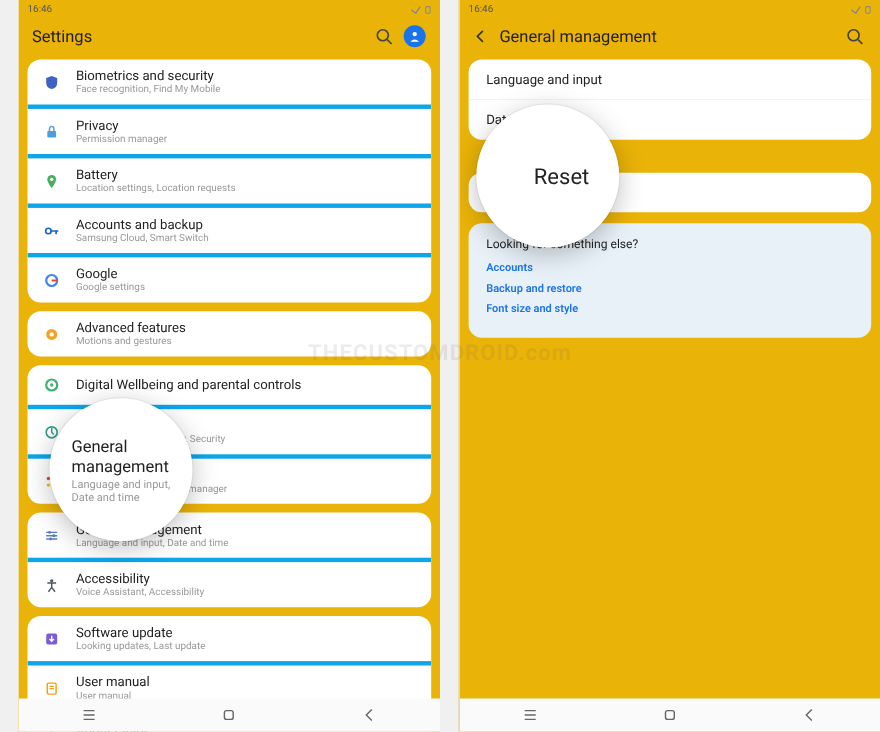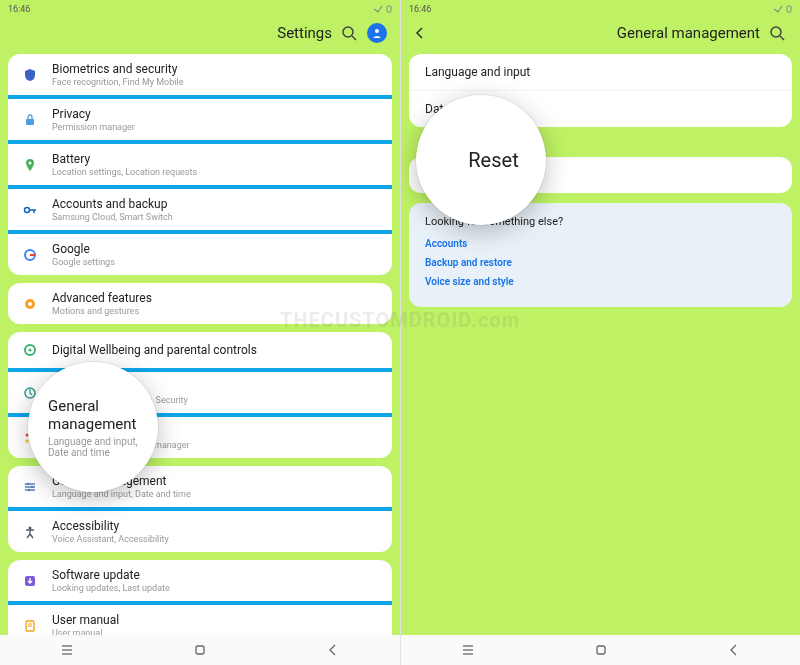--- a/index.html
+++ b/index.html
@@ -1,21 +1,21 @@
 <!DOCTYPE html>
 <html><head>
 <meta charset="utf-8">
 <style>
 * { margin: 0; padding: 0; box-sizing: border-box; font-family: -apple-system, BlinkMacSystemFont, "Segoe UI", Roboto, sans-serif; }
 body { width: 800px; height: 665px; background: #f0f0f0; display: flex; position: relative; overflow: hidden; }
-.pane { width: 50%; height: 100%; background: #bef264; position: relative; overflow: hidden; }
+.pane { width: 50%; height: 100%; background: #eab308; position: relative; overflow: hidden; margin-left: 17px; }
 .pane + .pane { border-left: 1px solid #e0e0e0; }
 .statusbar { height: 18px; display: flex; justify-content: space-between; align-items: center; padding: 0 8px; font-size: 9px; color: #555; }
 .statusbar .right { display: flex; gap: 3px; align-items: center; }
-.header { display: flex; align-items: center; padding: 4px 12px 10px 12px; text-align: right; }
+.header { display: flex; align-items: center; padding: 4px 12px 10px 12px; }
 .header .title { font-size: 15px; font-weight: 400; flex: 1; color: #222; }
 .header .icon-btn { width: 22px; height: 22px; display: flex; align-items: center; justify-content: center; margin-left: 6px; }
 .back-arrow { margin-right: 10px; }
 .avatar { width: 20px; height: 20px; border-radius: 50%; background: #1a73e8; display: flex; align-items: center; justify-content: center; }
 .card { background: #fff; border-radius: 12px; margin: 0 8px 8px 8px; overflow: hidden; }
 .item { display: flex; align-items: center; padding: 8px 12px; position: relative; }
 .item + .item { border-top: 4px solid #0ea5e9; }
 .item .ic { width: 20px; height: 20px; margin-right: 12px; display: flex; align-items: center; justify-content: center; flex-shrink: 0; }
 .item .content { flex: 1; min-width: 0; }
 .item .label { font-size: 12px; color: #222; }
@@ -317,21 +317,21 @@
     <div class="right-item">Date and time</div>
   </div>
   <div class="card" style="margin-top:30px;">
     <div class="right-item">Reset</div>
   </div>
 
   <div class="help-card">
     <div class="help-title">Looking for something else?</div>
     <a class="help-link">Accounts</a>
     <a class="help-link">Backup and restore</a>
-    <a class="help-link">Voice size and style</a>
+    <a class="help-link">Font size and style</a>
   </div>
 
   <div class="navbar">
     <span>
         <svg width="14" height="14" viewBox="0 0 14 14">
           <line x1="2" y1="3" x2="12" y2="3" stroke="#666" stroke-width="1.3"></line>
           <line x1="2" y1="7" x2="12" y2="7" stroke="#666" stroke-width="1.3"></line>
           <line x1="2" y1="11" x2="12" y2="11" stroke="#666" stroke-width="1.3"></line>
         </svg>
       </span>

